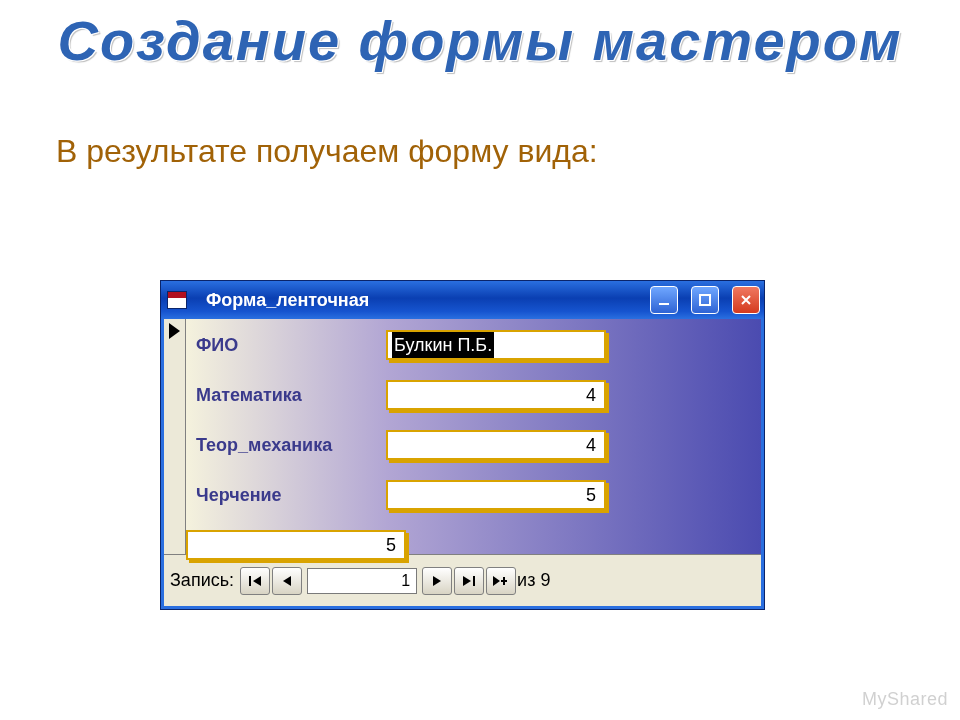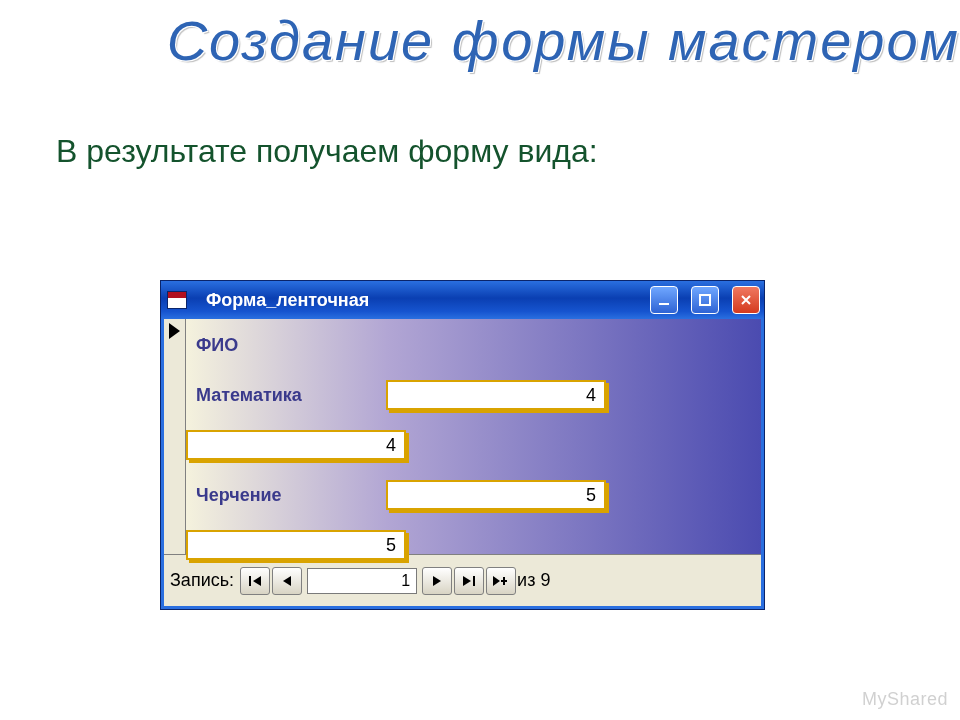--- a/index.html
+++ b/index.html
@@ -8,38 +8,38 @@
     width: 960px;
     height: 720px;
     background: #fff;
     font-family: Arial, Tahoma, sans-serif;
     overflow: hidden;
     position: relative;
   }
 
   .slide-title {
     font-family: Arial, sans-serif;
-    font-weight: normal;
+    font-weight: bold;
     font-style: italic;
     font-size: 56px;
     letter-spacing: 2px;
     color: #2e64b4;
-    text-align: right;
+    text-align: center;
     margin-top: 8px;
     text-shadow:
       -1px -1px 0 #fff,
        1px -1px 0 #fff,
       -1px  1px 0 #fff,
        1px  1px 0 #fff,
       2px 2px 1px rgba(0,0,0,.25);
   }
 
   .slide-text {
     font-size: 32px;
-    color: #14532d;
+    color: #a16207;
     margin-left: 56px;
     margin-top: 60px;
   }
 
   
   .win {
     position: absolute;
     left: 160px;
     top: 280px;
     width: 605px;
@@ -230,28 +230,32 @@
   </div>
 
   <div class="client">
     <div class="form-area">
       <div class="record-selector">
         <div class="marker"></div>
       </div>
       <div class="detail">
         <div class="row row1">
           <div class="lbl">ФИО</div>
+          <div class="field">
+            <span class="sel">Булкин П.Б.</span>
+          </div>
         </div>
         <div class="row row2">
           <div class="lbl">Математика</div>
           <div class="field num">
             <span>4</span>
           </div>
         </div>
         <div class="row row3">
+          <div class="lbl">Теор_механика</div>
           <div class="field num">
             <span>4</span>
           </div>
         </div>
         <div class="row row4">
           <div class="lbl">Черчение</div>
           <div class="field num">
             <span>5</span>
           </div>
         </div>

